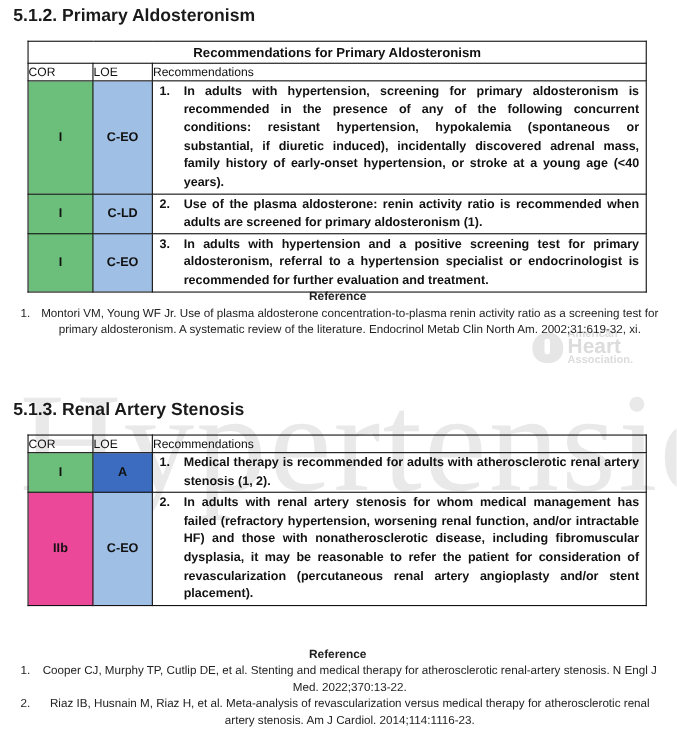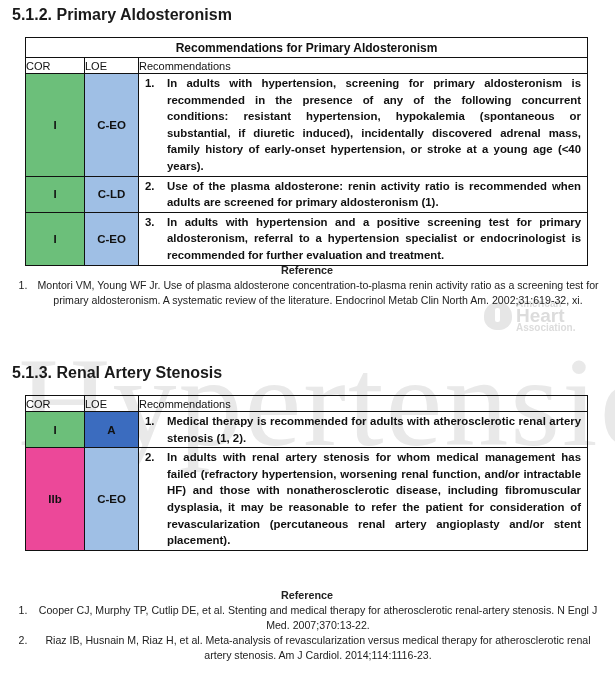--- a/index.html
+++ b/index.html
@@ -170,21 +170,21 @@
         </div>
       </td>
     </tr>
   </tbody>
     </table>
 
   <div class="ref-block" style="top:588px;">
     <div class="ref-heading">Reference</div>
     <div class="ref-item">
       <span class="ref-num">1.</span>
-      <span class="ref-text">Cooper CJ, Murphy TP, Cutlip DE, et al. Stenting and medical therapy for atherosclerotic renal-artery stenosis. N Engl J Med. 2007;370:13-22.</span>
+      <span class="ref-text">Cooper CJ, Murphy TP, Cutlip DE, et al. Stenting and medical therapy for atherosclerotic renal-artery stenosis. N Engl J Med. 2022;370:13-22.</span>
     </div>
     <div class="ref-item">
       <span class="ref-num">2.</span>
       <span class="ref-text">Riaz IB, Husnain M, Riaz H, et al. Meta-analysis of revascularization versus medical therapy for atherosclerotic renal artery stenosis. Am J Cardiol. 2014;114:1116-23.</span>
     </div>
   </div>
 
 </div>
 
 </body></html>

